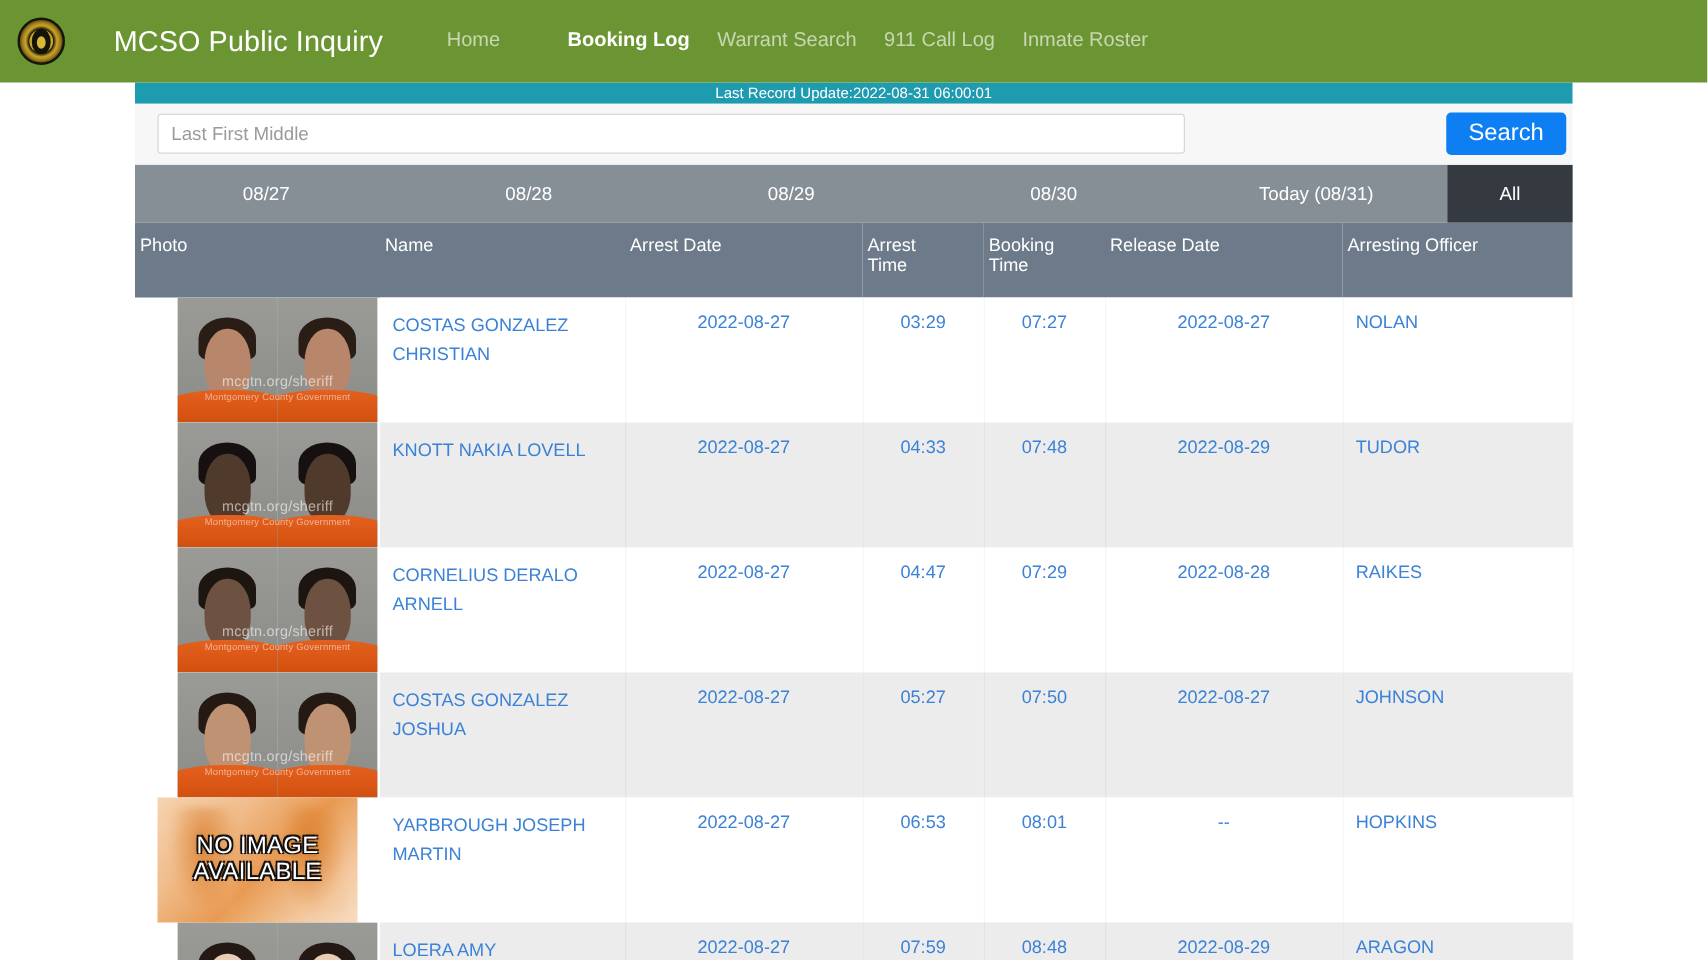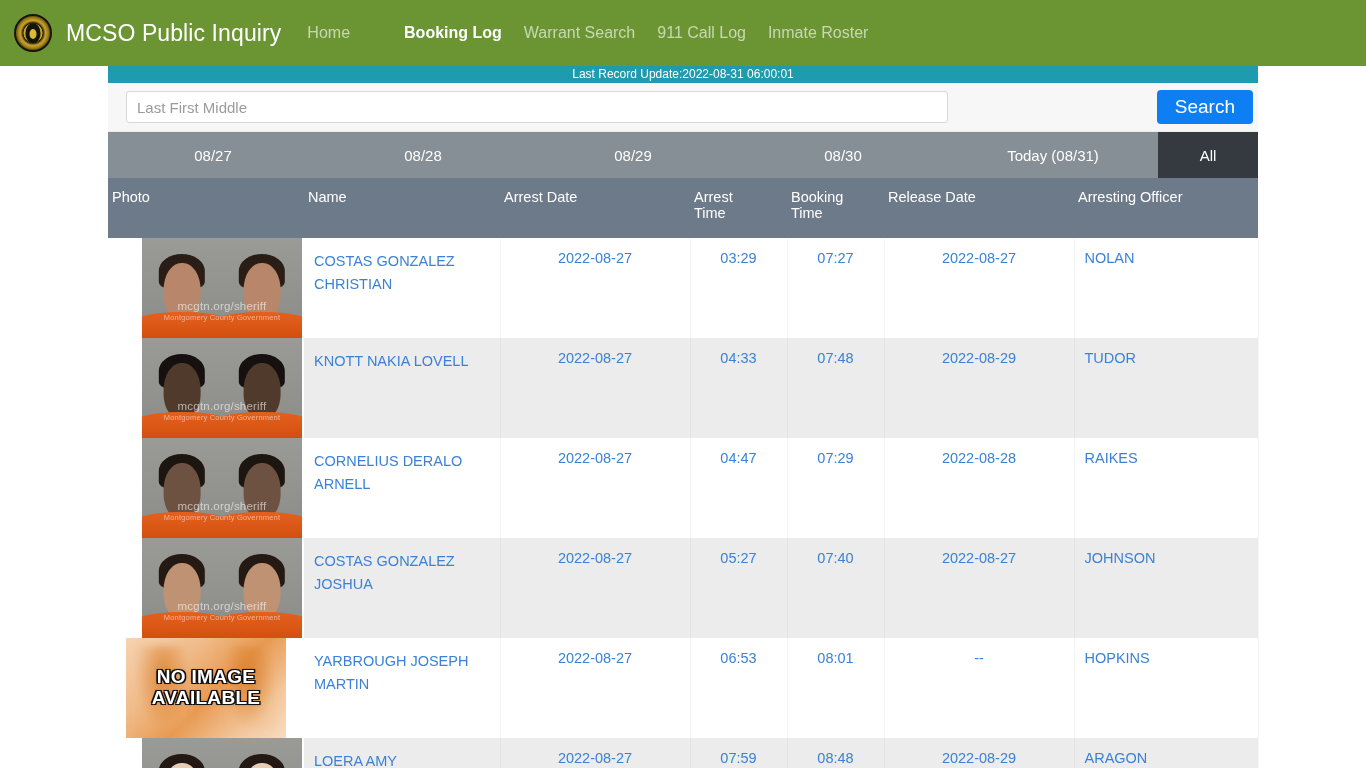--- a/index.html
+++ b/index.html
@@ -14,20 +14,21 @@
 
   
   .navbar {
     height: 66px;
     background: #6b9532;
     display: flex;
     align-items: center;
     padding: 0 0 0 14px;
     position: relative;
     z-index: 5;
+    gap: 25px;
   }
   .brand-logo {
     width: 38px; height: 38px;
     border-radius: 50%;
     background: radial-gradient(circle at 50% 50%, #d8b732 0%, #c9a227 38%, #1a1a10 41%, #c9a227 52%, #8c7018 72%, #16160c 100%);
     border: 2px solid #15150c;
     position: relative;
     flex: 0 0 auto;
     box-shadow: inset 0 0 3px rgba(0,0,0,.6);
   }
@@ -272,21 +273,21 @@
     background: radial-gradient(ellipse at 50% 35%, rgba(215,120,35,.75) 0%, rgba(240,180,120,.15) 70%);
     filter: blur(3px);
   }
   .noimage::before { left: 6%; }
   .noimage::after  { right: 6%; }
   .noimage span {
     position: relative;
     z-index: 2;
     color: #ffffff;
     font-size: 19px;
-    font-weight: bold;
+    font-weight: normal;
     line-height: 1.08;
     text-align: center;
     letter-spacing: .3px;
     text-shadow:
       -1.4px -1.4px 0 #111, 1.4px -1.4px 0 #111,
       -1.4px  1.4px 0 #111, 1.4px  1.4px 0 #111,
        0 0 3px rgba(0,0,0,.5);
   }
 
   .name-line { display: block; line-height: 1.62; }
@@ -454,21 +455,21 @@
                 </div>
                 <div class="mug-watermark">mcgtn.org/sheriff<small>Montgomery County Government</small></div>
               </div>
             </td>
             <td class="name-cell">
               <span class="name-line">COSTAS GONZALEZ</span>
               <span class="name-line">JOSHUA</span>
             </td>
             <td>2022-08-27</td>
             <td>05:27</td>
-            <td>07:40</td>
+            <td>07:50</td>
             <td>2022-08-27</td>
             <td class="officer-cell">JOHNSON</td>
           </tr>
           <tr class="odd">
             <td class="photo-cell">
               <div class="noimage">
                 <span>
                   <div>NO IMAGE</div>
                   <div>AVAILABLE</div>
                 </span>

